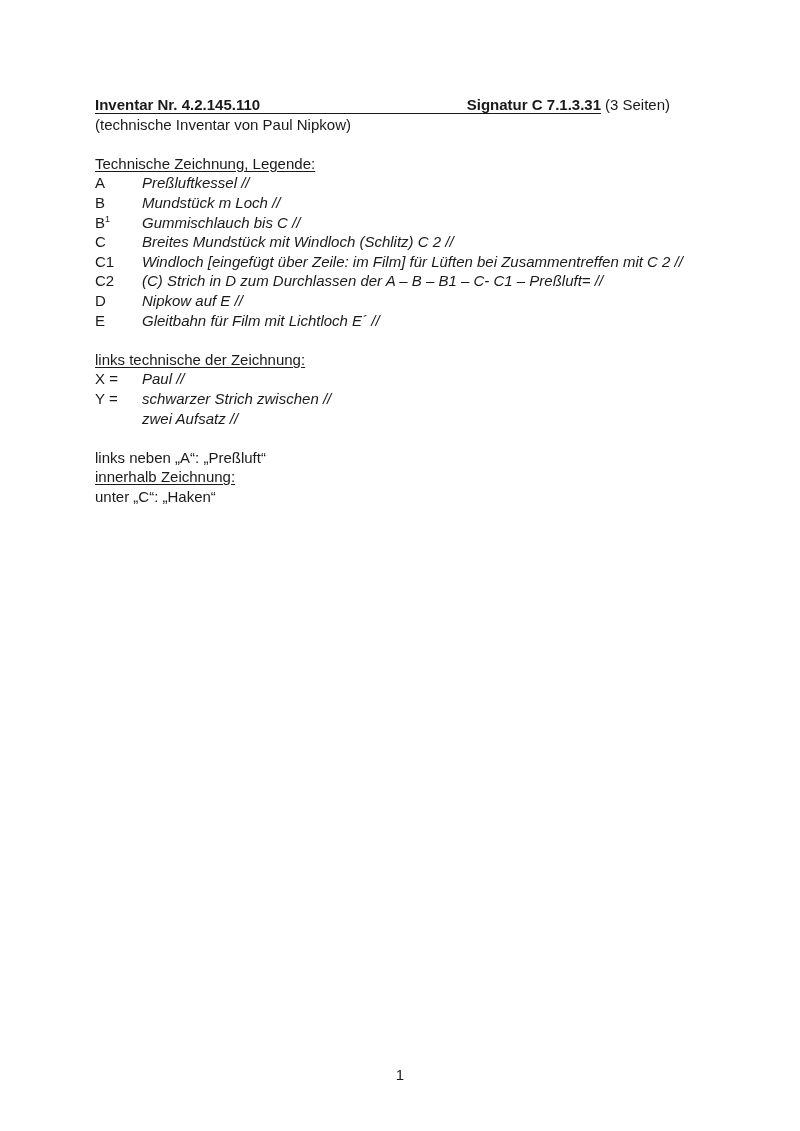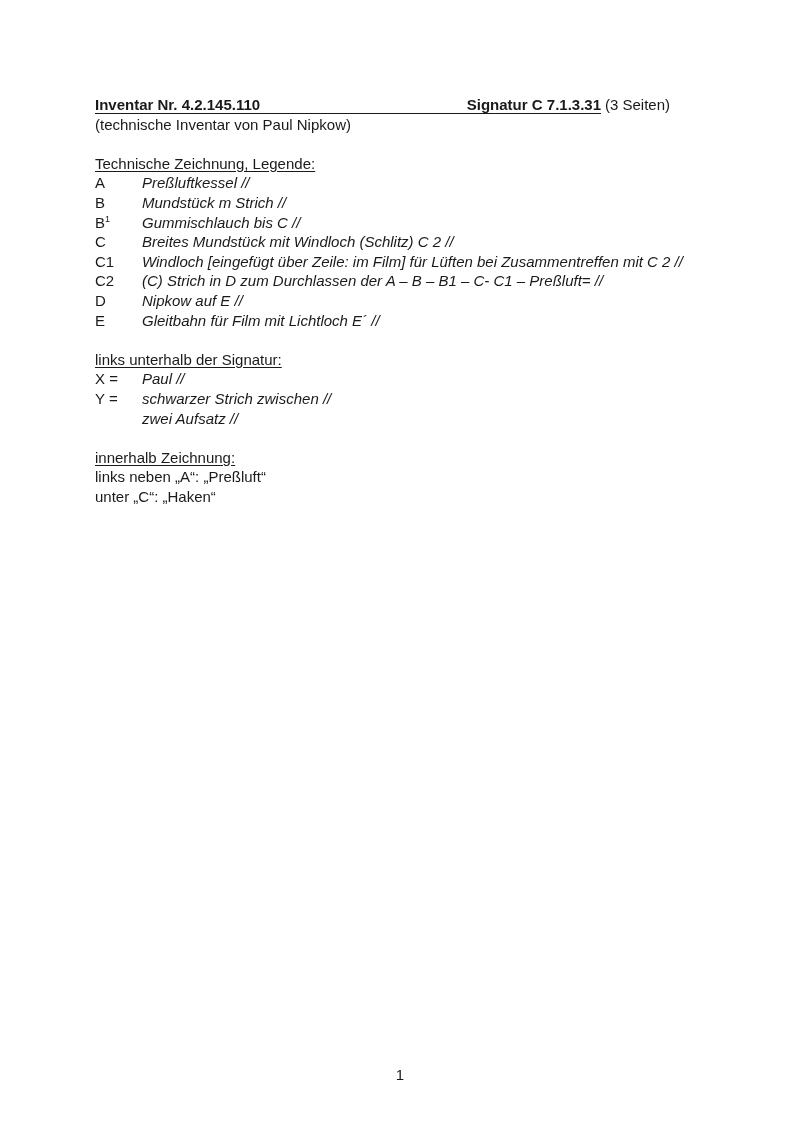--- a/index.html
+++ b/index.html
@@ -89,21 +89,21 @@
   <div class="blank"></div>
 
   <div class="line section-title">Technische Zeichnung, Legende:</div>
   <div>
     <div class="entry">
       <span class="entry-key"><span>A</span></span>
       <span class="entry-text">Preßluftkessel //</span>
     </div>
     <div class="entry">
       <span class="entry-key"><span>B</span></span>
-      <span class="entry-text">Mundstück m Strich //</span>
+      <span class="entry-text">Mundstück m Loch //</span>
     </div>
     <div class="entry">
       <span class="entry-key"><span>B</span><sup>1</sup></span>
       <span class="entry-text">Gummischlauch bis C //</span>
     </div>
     <div class="entry">
       <span class="entry-key"><span>C</span></span>
       <span class="entry-text">Breites Mundstück mit Windloch (Schlitz) C 2 //</span>
     </div>
     <div class="entry">
@@ -119,37 +119,37 @@
       <span class="entry-text">Nipkow auf E //</span>
     </div>
     <div class="entry">
       <span class="entry-key"><span>E</span></span>
       <span class="entry-text">Gleitbahn für Film mit Lichtloch E´ //</span>
     </div>
   </div>
 
   <div class="blank"></div>
 
-  <div class="line section-title">links unterhalb der Signatur:</div>
+  <div class="line section-title">links technische der Zeichnung:</div>
   <div>
     <div class="entry">
       <span class="entry-key">X =</span>
       <span class="entry-text">Paul //</span>
     </div>
     <div class="entry">
       <span class="entry-key">Y =</span>
       <span class="entry-text">schwarzer Strich zwischen //</span>
     </div>
     <div class="entry">
       <span class="entry-key"></span>
       <span class="entry-text">zwei Aufsatz //</span>
     </div>
   </div>
 
   <div class="blank"></div>
 
+  <div class="line">links neben „A“: „Preßluft“</div>
   <div class="line section-title">innerhalb Zeichnung:</div>
-  <div class="line">links neben „A“: „Preßluft“</div>
   <div class="line">unter „C“: „Haken“</div>
 
 </div>
 
 <div class="page-number">1</div>
 
 </body></html>

